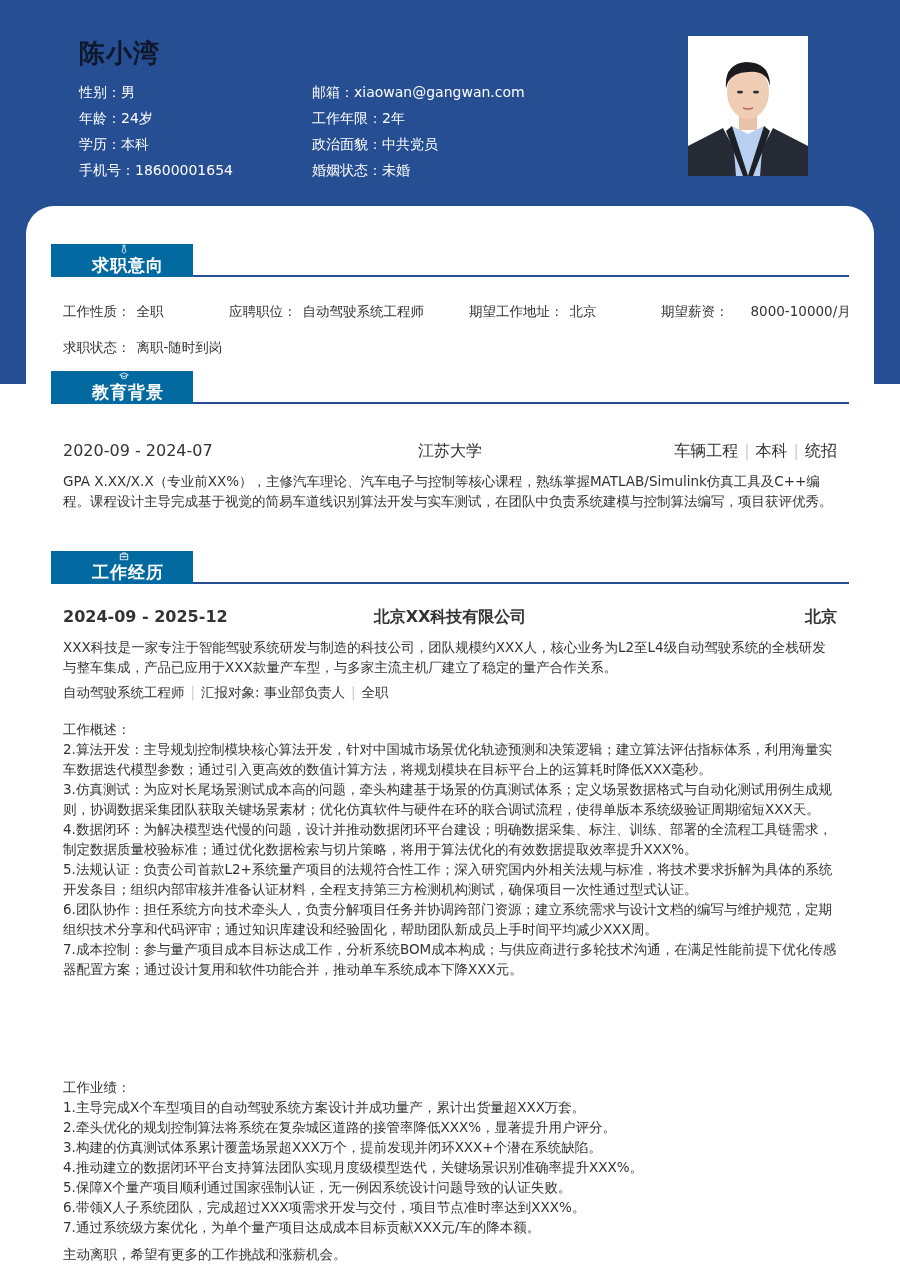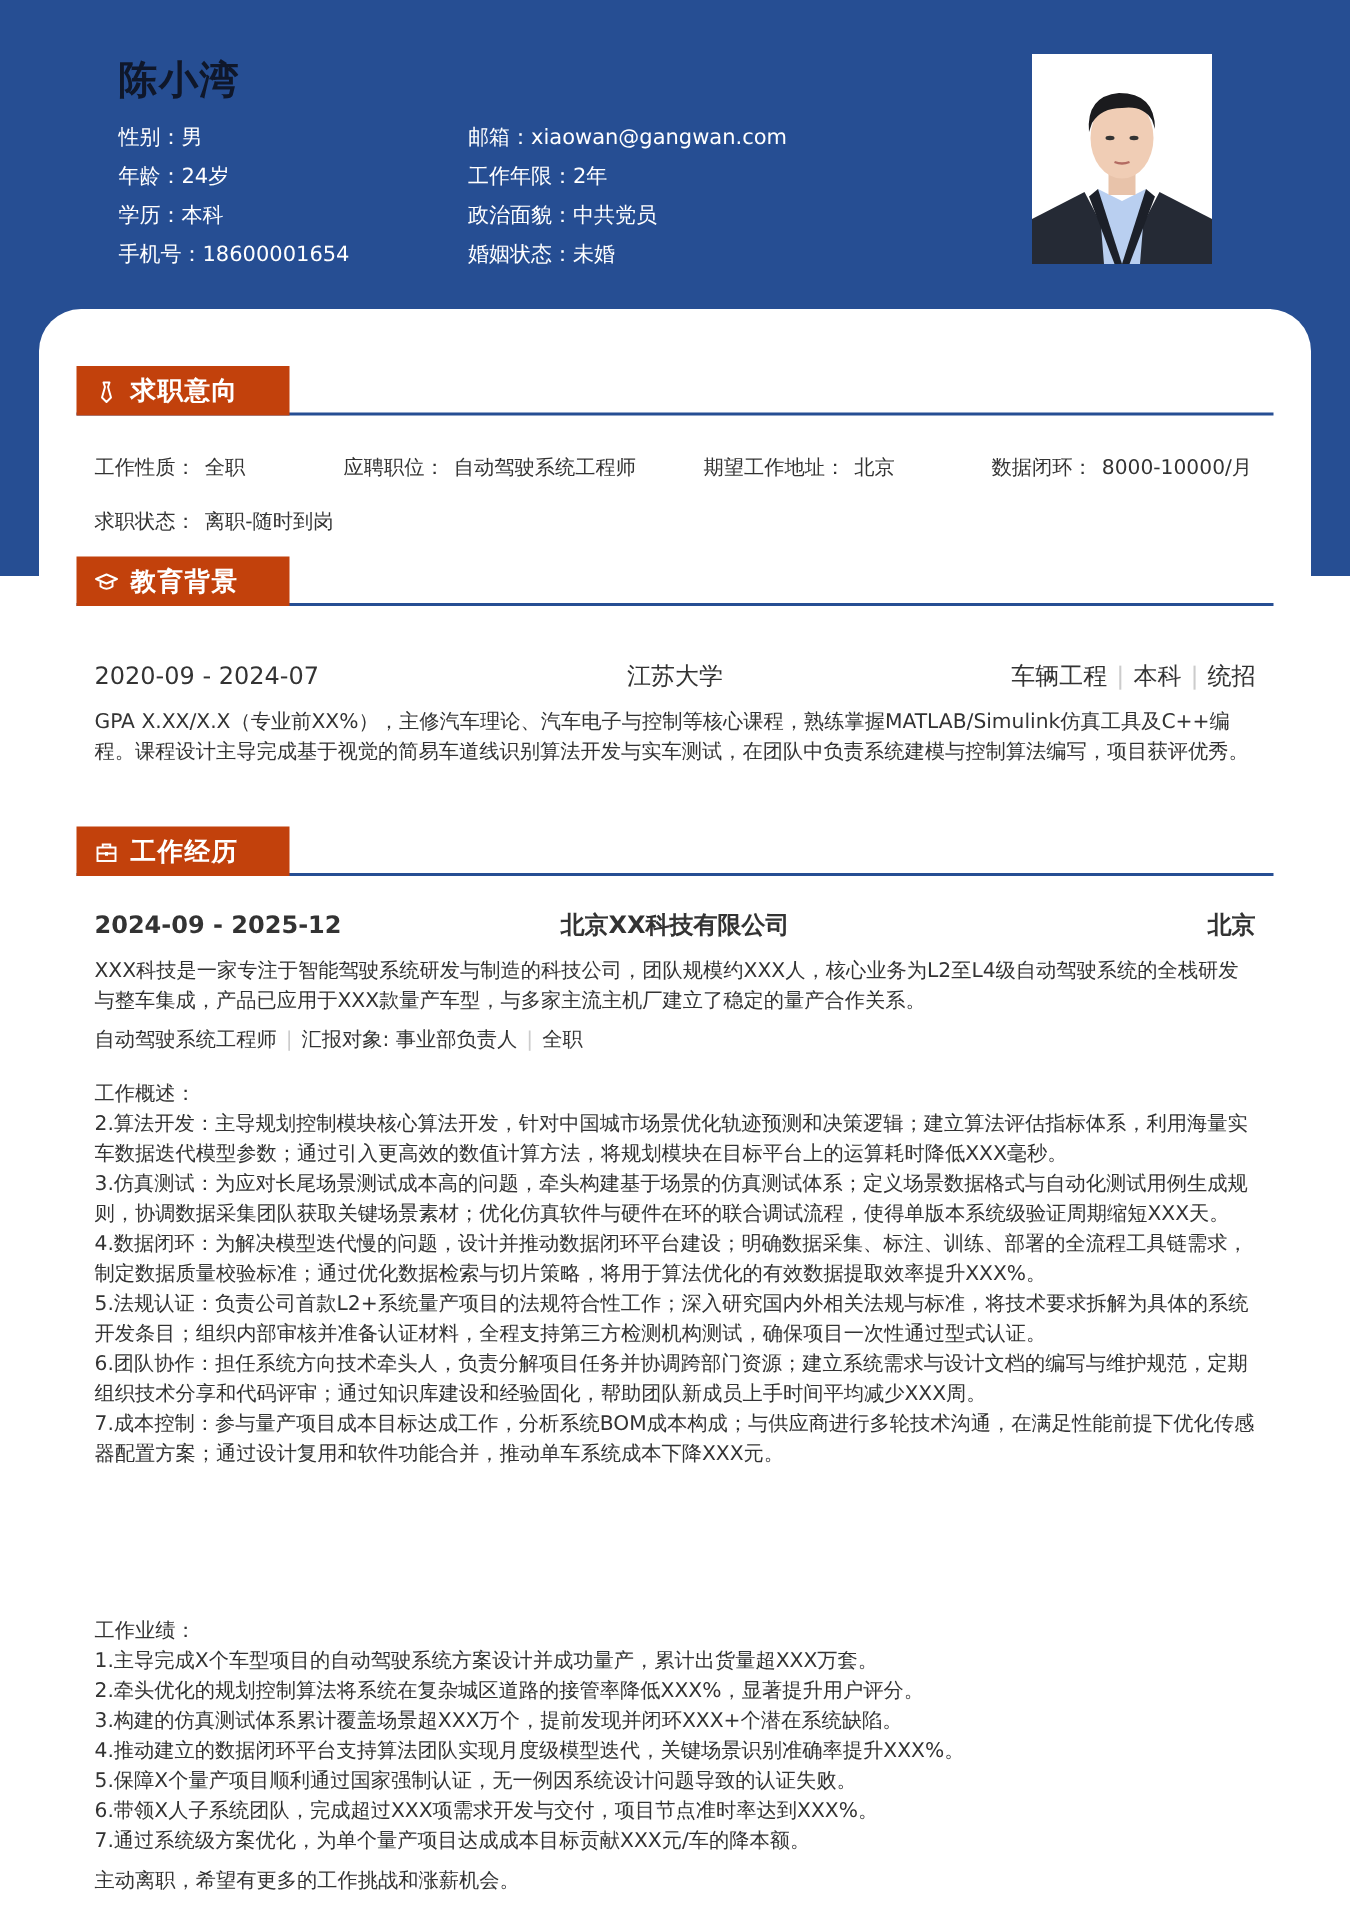--- a/index.html
+++ b/index.html
@@ -8,21 +8,21 @@
   .top-band { position:absolute; left:0; top:0; width:900px; height:384px; background:#264e93; }
   .card { position:absolute; left:26px; top:206px; width:848px; height:1069px; background:#fff; border-radius:28px 28px 0 0; }
   .name { position:absolute; left:79px; top:36px; font-size:26px; font-weight:bold; color:#0f172a; letter-spacing:1px; }
   .info { position:absolute; font-size:14px; color:#fff; line-height:26px; }
   .info-left { left:79px; top:79px; }
   .info-right { left:312px; top:79px; }
   .info div { height:26px; white-space:nowrap; }
   .photo { position:absolute; left:688px; top:36px; width:120px; height:140px; background:#fff; overflow:hidden; }
 
   .sec-head { position:absolute; left:51px; width:798px; height:33px; border-bottom:2px solid #264e93; }
-  .sec-tab { position:absolute; left:0; top:0; width:142px; height:33px; background:#c2410c; color:#fff; display:flex; align-items:center; padding-left:12px; }
+  .sec-tab { position:absolute; left:0; top:0; width:142px; height:33px; background:#0369a1; color:#fff; display:flex; align-items:center; padding-left:12px;flex-direction:column; }
   .sec-tab svg { width:16px; height:16px; margin-right:8px; }
   .sec-title { font-size:17px; font-weight:bold; letter-spacing:1px; }
 
   .row { position:absolute; font-size:13.5px; color:#333; white-space:nowrap; }
   .lbl { color:#333; }
   .text-block { position:absolute; left:63px; width:776px; font-size:13.5px; line-height:20px; color:#333; }
   .sep { color:#ccc; margin:0 6px; }
   .flexrow { position:absolute; left:63px; width:774px; display:flex; justify-content:space-between; font-size:16px; color:#333; }
 </style>
 </head>
@@ -77,21 +77,21 @@
 <div class="row" style="left:63px; top:303px;">
   <span class="lbl">工作性质：</span><span style="margin-left:6px;">全职</span>
 </div>
 <div class="row" style="left:229px; top:303px;">
   <span class="lbl">应聘职位：</span><span style="margin-left:6px;">自动驾驶系统工程师</span>
 </div>
 <div class="row" style="left:469px; top:303px;">
   <span class="lbl">期望工作地址：</span><span style="margin-left:6px;">北京</span>
 </div>
 <div class="row" style="left:661px; top:303px;">
-  <span class="lbl">数据闭环：</span><span style="margin-left:6px;">8000-10000/月</span>
+  <span class="lbl">期望薪资：</span><span style="margin-left:22px;">8000-10000/月</span>
 </div>
 <div class="row" style="left:63px; top:339px;">
   <span class="lbl">求职状态：</span><span style="margin-left:6px;">离职-随时到岗</span>
 </div>
 
 <div class="sec-head" style="top:371px;padding-left:44px;">
   <div class="sec-tab">
     <svg viewBox="0 0 16 16">
         <path d="M1 6 L8 3 L15 6 L8 9 Z" fill="none" stroke="#fff" stroke-width="1.3" stroke-linejoin="round"></path>
         <path d="M4 8 L4 11 Q8 14 12 11 L12 8" fill="none" stroke="#fff" stroke-width="1.3"></path>

